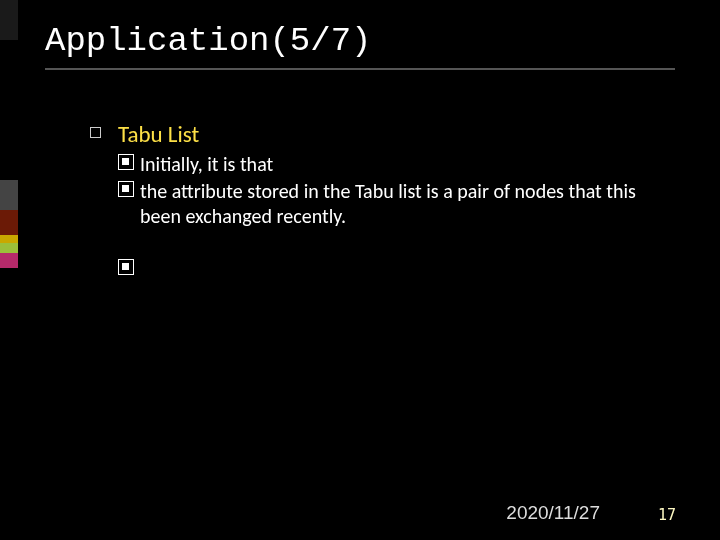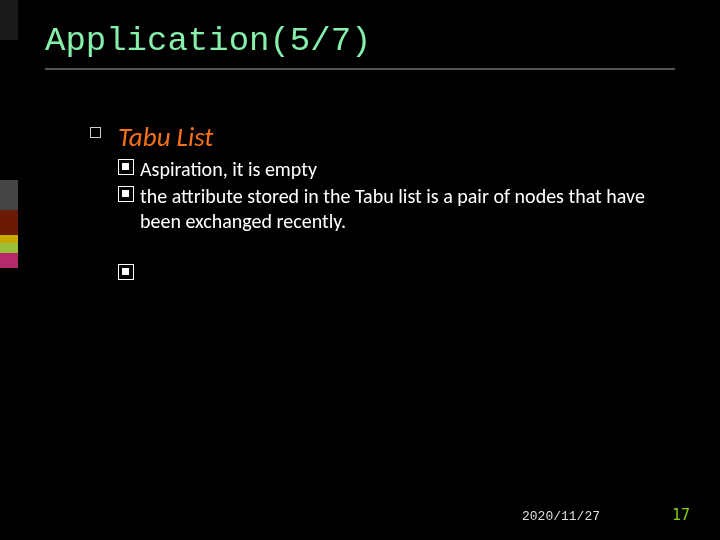--- a/index.html
+++ b/index.html
@@ -27,47 +27,46 @@
   .s7 { height: 15px; background: #b52a6a; }
   .s8 { height: 272px; background: #000; }
 
   .title {
     position: absolute;
     left: 45px;
     top: 22px;
     font-family: Consolas, "Courier New", monospace;
     font-size: 34px;
     font-weight: 400;
-    color: #86efac;
+    color: #ffffff;
     letter-spacing: 0px;
   }
   .title-underline {
     position: absolute;
     left: 45px;
     top: 68px;
     width: 630px;
     height: 2px;
     background: #555;
   }
 
   .content {
     position: absolute;
     left: 90px;
     top: 120px;
     width: 590px;
   }
 
   .section-header {
-    font-size: 27px;
+    font-size: 23px;
     font-weight: 400;
-    color: #f97316;
+    color: #fde047;
     margin-bottom: 4px;
     position: relative;
     padding-left: 28px;
-    font-style: italic;
   }
   .section-header .bullet-box {
     position: absolute;
     left: 0;
     top: 7px;
     width: 11px;
     height: 11px;
     border: 1.5px solid #ccc;
     background: transparent;
   }
@@ -99,30 +98,30 @@
     position: absolute;
     left: 3px; top: 3px;
     width: 7px; height: 7px;
     background: #fff;
   }
 
   .footer-date {
     position: absolute;
     right: 120px;
     bottom: 16px;
-    font-size: 13px;
+    font-size: 19px;
     color: #ddd;
-    font-family: Liberation Mono, monospace;
+    font-family: Liberation Sans, sans-serif;
   }
   .footer-page {
     position: absolute;
-    right: 30px;
+    right: 44px;
     bottom: 16px;
     font-size: 15px;
-    color: #84cc16;
+    color: #fef9c3;
     font-family: Consolas, monospace;
   }
 </style>
 </head>
 <body>
 
 <div class="sidebar">
   <div class="stripe s1"></div>
   <div class="stripe s2"></div>
   <div class="stripe s3"></div>
@@ -138,25 +137,25 @@
 
 <div class="content">
 
   <div class="section-header">
     <span class="bullet-box"></span>
     <span>Tabu List</span>
   </div>
   <div class="sub-list">
     <div class="sub-item">
       <span class="glyph"></span>
-      <span>Aspiration, it is empty</span>
+      <span>Initially, it is that</span>
     </div>
     <div class="sub-item">
       <span class="glyph"></span>
-      <span>the attribute stored in the Tabu list is a pair of nodes that have been exchanged recently.</span>
+      <span>the attribute stored in the Tabu list is a pair of nodes that this been exchanged recently.</span>
     </div>
   </div>
 
   <div class="sub-list">
     <div class="sub-item">
       <span class="glyph"></span>
     </div>
   </div>
 
 </div>

